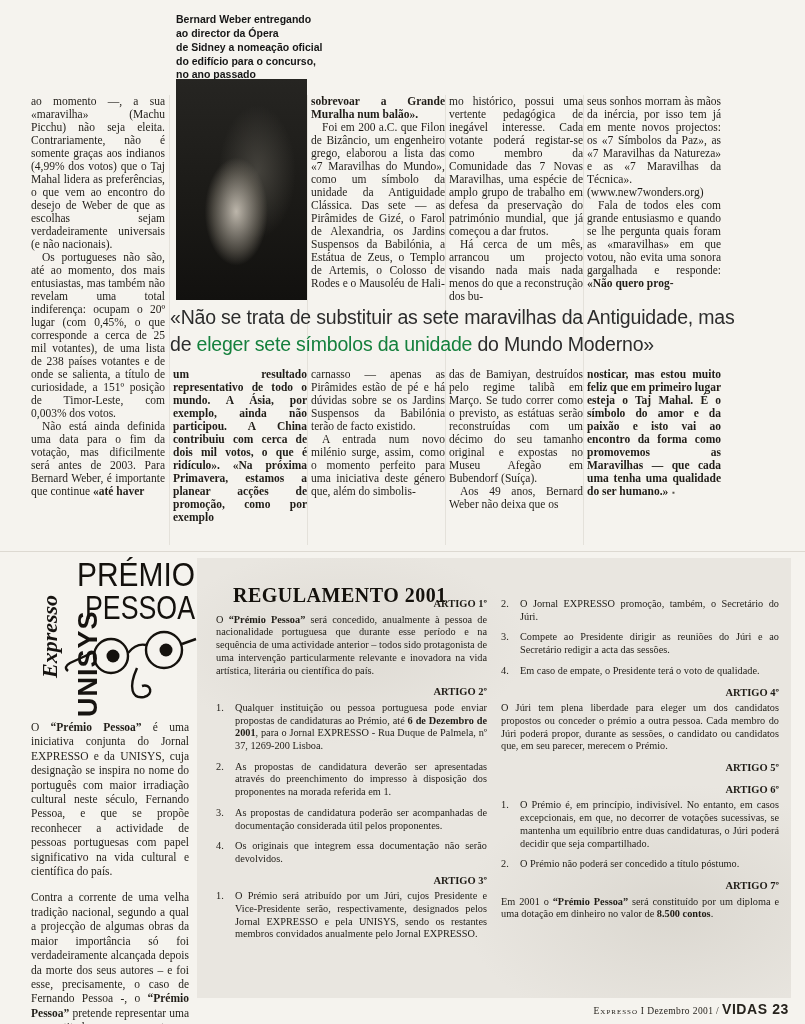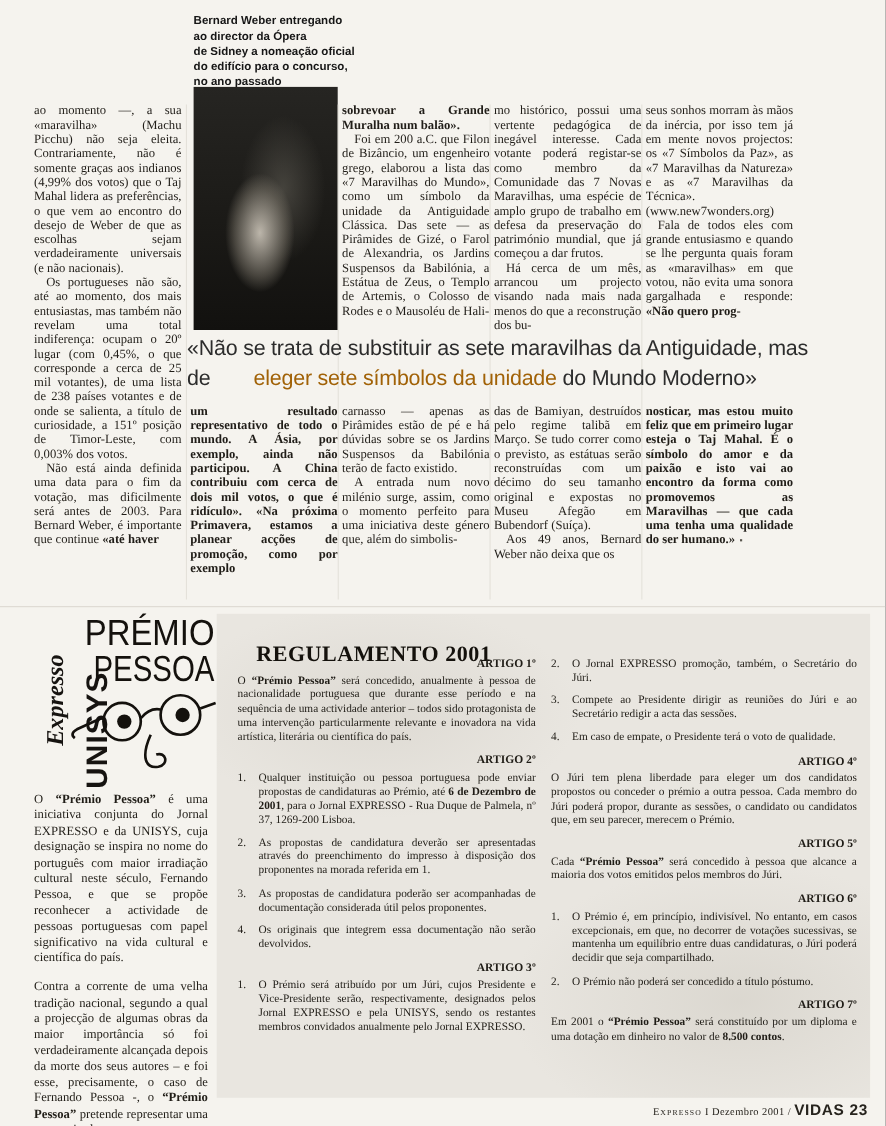--- a/index.html
+++ b/index.html
@@ -24,21 +24,21 @@
   .c3t{left:311px;top:95px;height:208px;}
   .c4t{left:449px;top:95px;height:208px;}
   .c5t{left:587px;top:95px;height:208px;}
   .c2b{left:173px;top:368px;height:176px;}
   .c3b{left:311px;top:368px;height:176px;}
   .c4b{left:449px;top:368px;height:176px;}
   .c5b{left:587px;top:368px;height:176px;}
   .pq{position:absolute;left:170px;top:304px;width:612px;
       font-family:"Liberation Sans",sans-serif;font-size:19.5px;line-height:27px;
       color:#2c2c2c;letter-spacing:-0.2px;}
-  .pq .hl{color:#a16207;margin-left:34px;}
+  .pq .hl{color:#15803d;}
   .endmark{font-size:8px;color:#5a574f;margin-left:4px;}
   
   .sep{position:absolute;left:0;top:551px;width:805px;height:1px;background:#ddd9d1;}
   .graybox{position:absolute;left:197px;top:558px;width:594px;height:440px;
            background:
              radial-gradient(ellipse 260px 140px at 25% 20%, rgba(210,206,198,.5), transparent 70%),
              radial-gradient(ellipse 300px 180px at 80% 80%, rgba(205,201,192,.5), transparent 70%),
              #e9e6e0;}
   .reg-title{position:absolute;left:197px;top:584px;width:594px;text-align:left;
              font-weight:bold;font-size:20px;letter-spacing:.5px;color:#14110c;padding-left:36px;}
@@ -193,21 +193,20 @@
     </div>
     <div class="li">
       <span class="num">4.</span>
       <span class="it">Em caso de empate, o Presidente terá o voto de qualidade.</span>
     </div>
 
     <div class="artigo">ARTIGO 4º</div>
     <p>O Júri tem plena liberdade para eleger um dos candidatos propostos ou conceder o prémio a outra pessoa. Cada membro do Júri poderá propor, durante as sessões, o candidato ou candidatos que, em seu parecer, merecem o Prémio.</p>
 
     <div class="artigo">ARTIGO 5º</div>
-    <p><span>Cada </span><span class="b">“Prémio Pessoa”</span><span> será concedido à pessoa que alcance a maioria dos votos emitidos pelos membros do Júri.</span></p>
 
     <div class="artigo">ARTIGO 6º</div>
     <div class="li">
       <span class="num">1.</span>
       <span class="it">O Prémio é, em princípio, indivisível. No entanto, em casos excepcionais, em que, no decorrer de votações sucessivas, se mantenha um equilíbrio entre duas candidaturas, o Júri poderá decidir que seja compartilhado.</span>
     </div>
     <div class="li">
       <span class="num">2.</span>
       <span class="it">O Prémio não poderá ser concedido a título póstumo.</span>
     </div>

